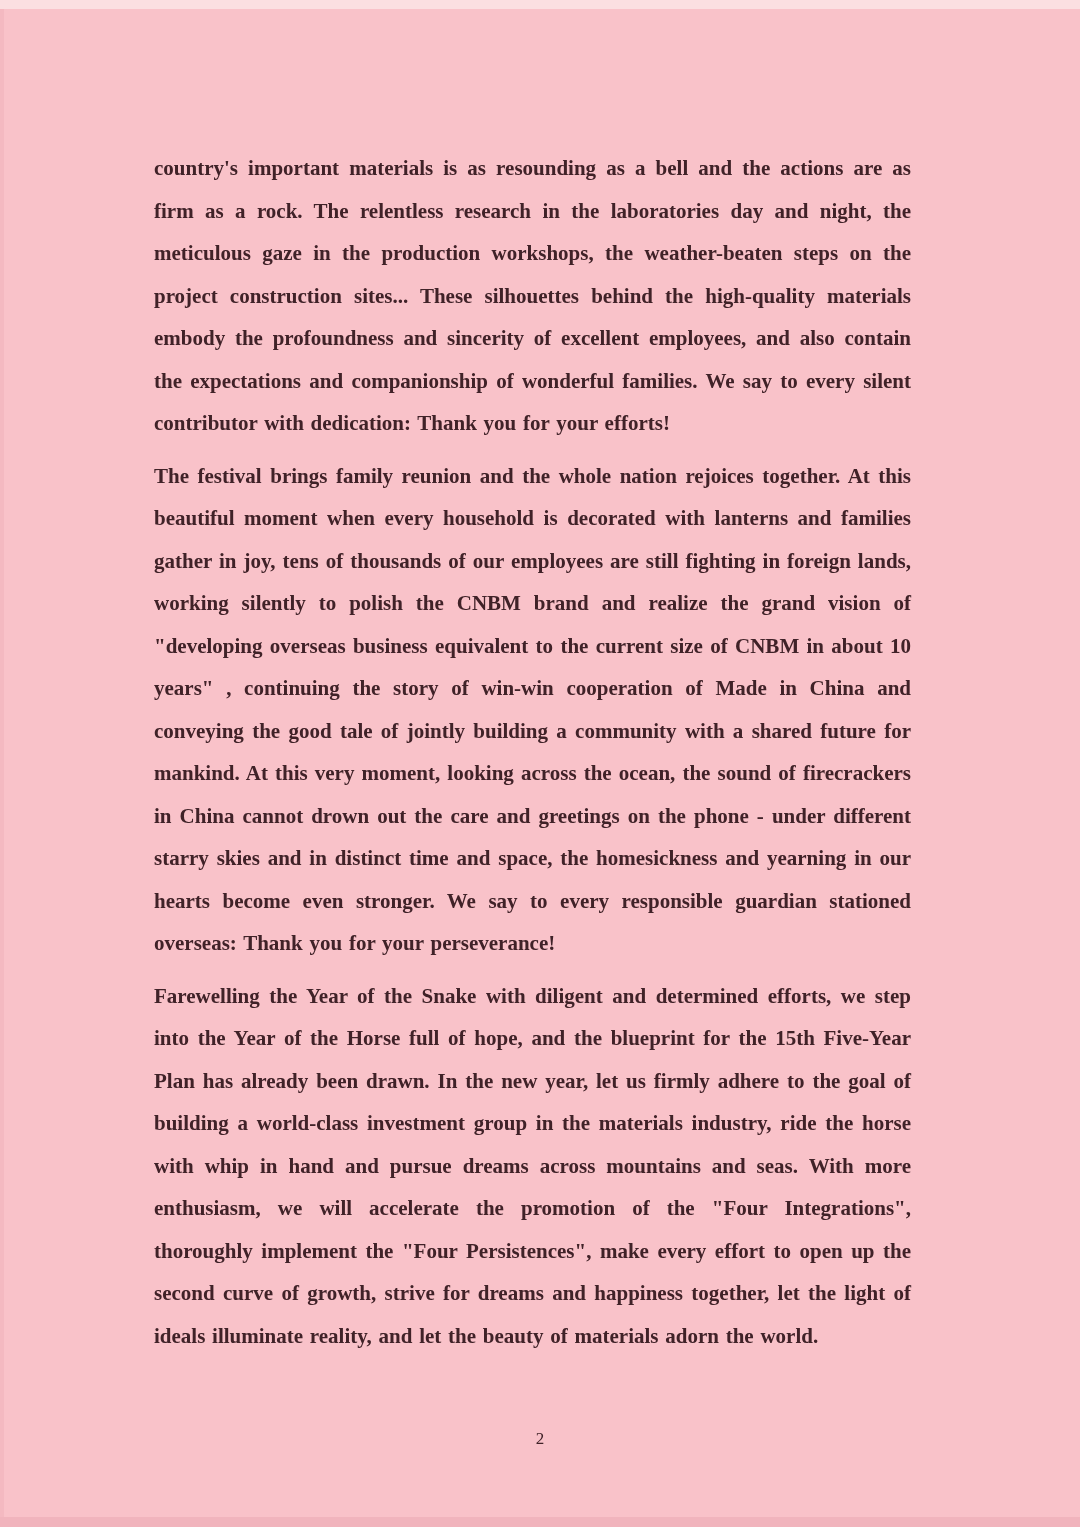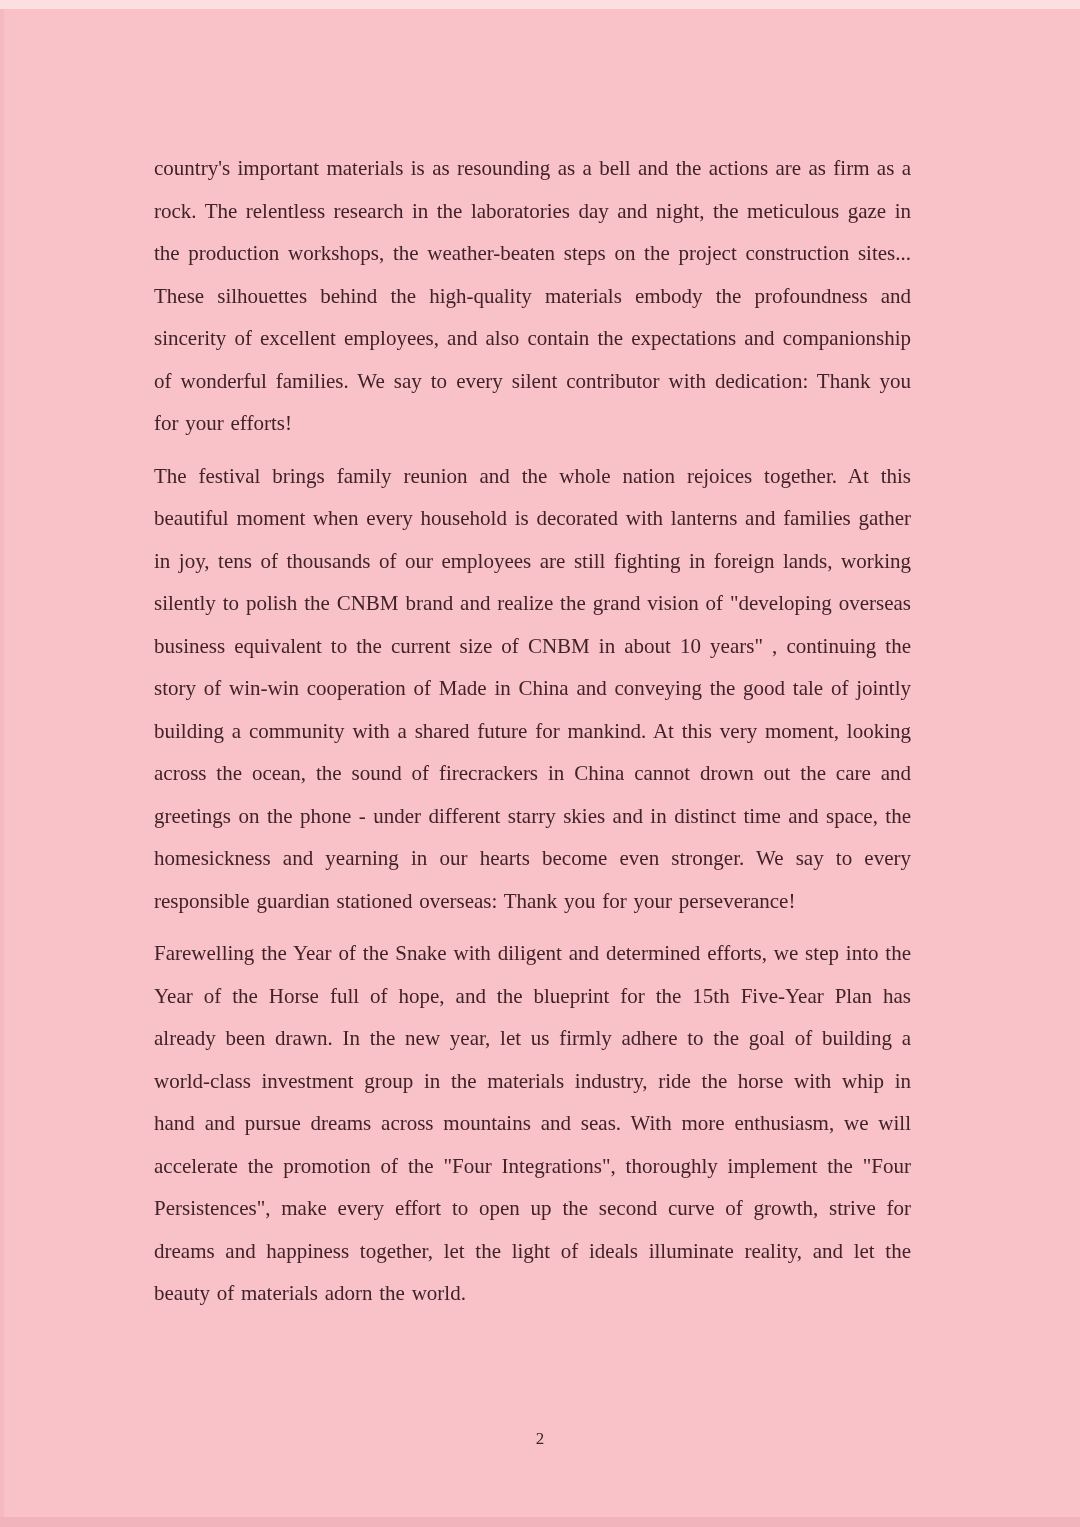--- a/index.html
+++ b/index.html
@@ -34,20 +34,21 @@
   .text-block{
     position:absolute;
     left:154px;
     top:147px;
     width:757px;
     color:var(--ink);
     font-size:21px;
     line-height:42.5px;
     text-align:justify;
     text-justify:inter-word;
+    font-weight:bold;
   }
   .text-block p{
     margin:0 0 10px 0;
     word-spacing:1.5px;
   }
   .page-number{
     position:absolute;
     top:1428px;
     left:0;
     width:1080px;

